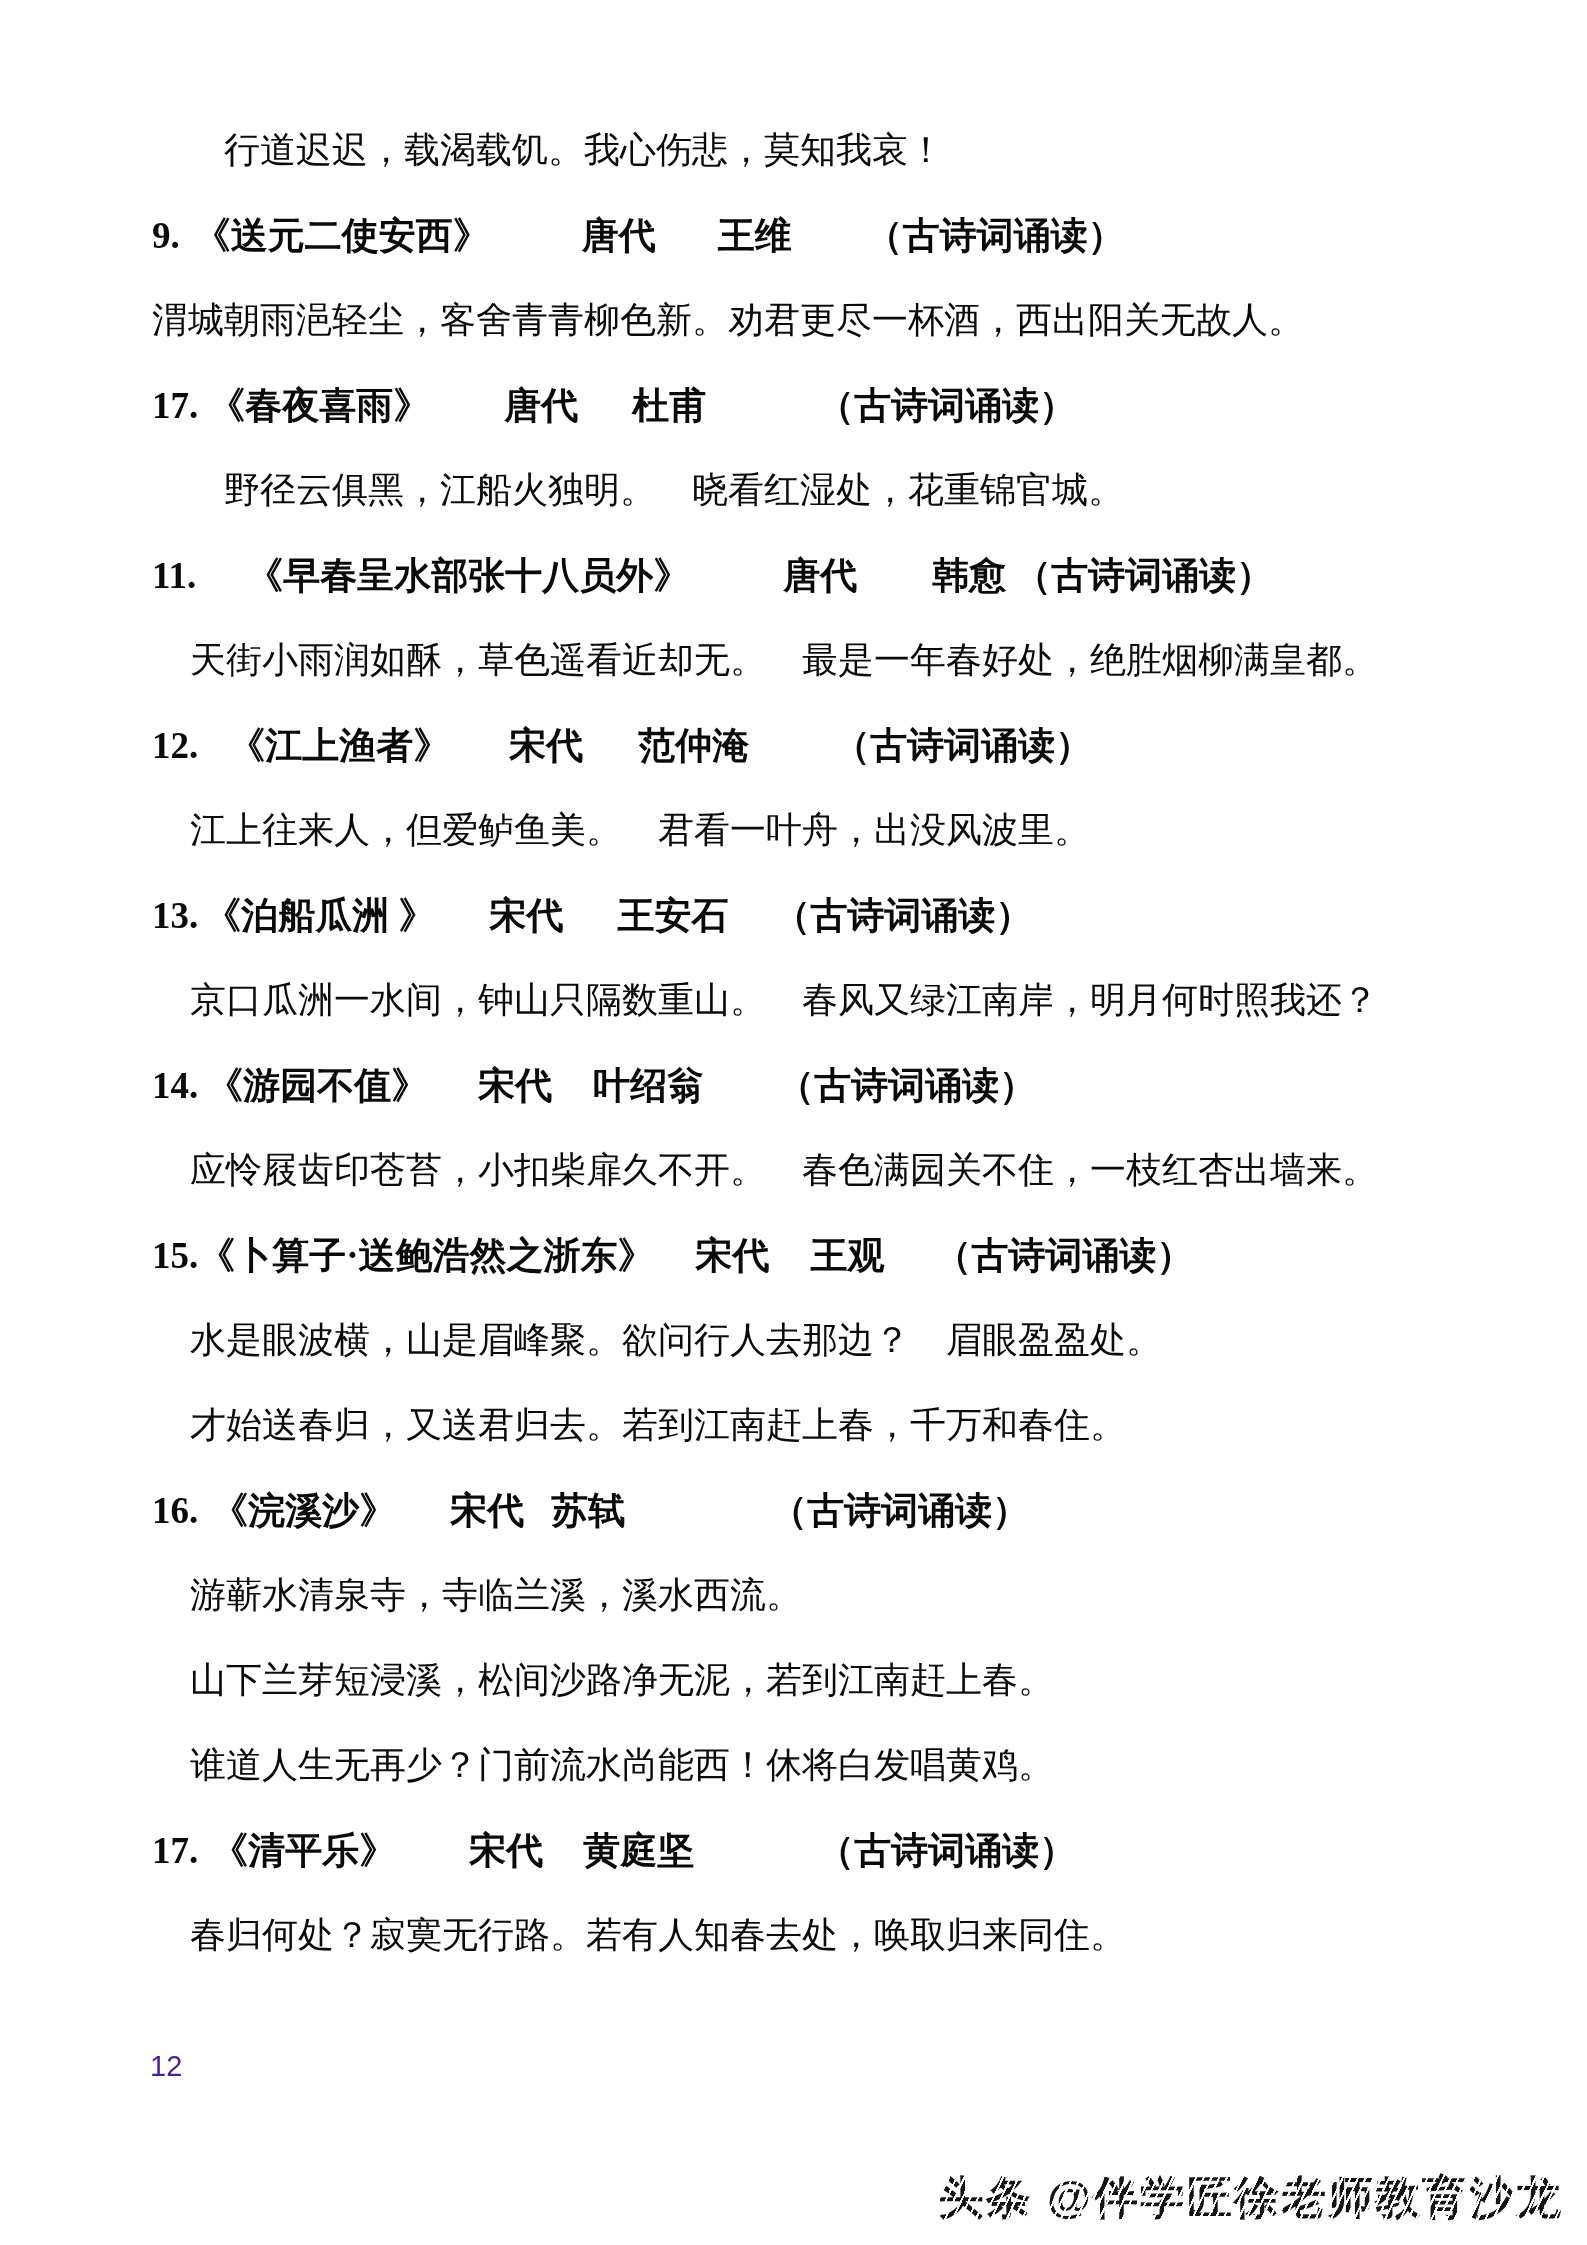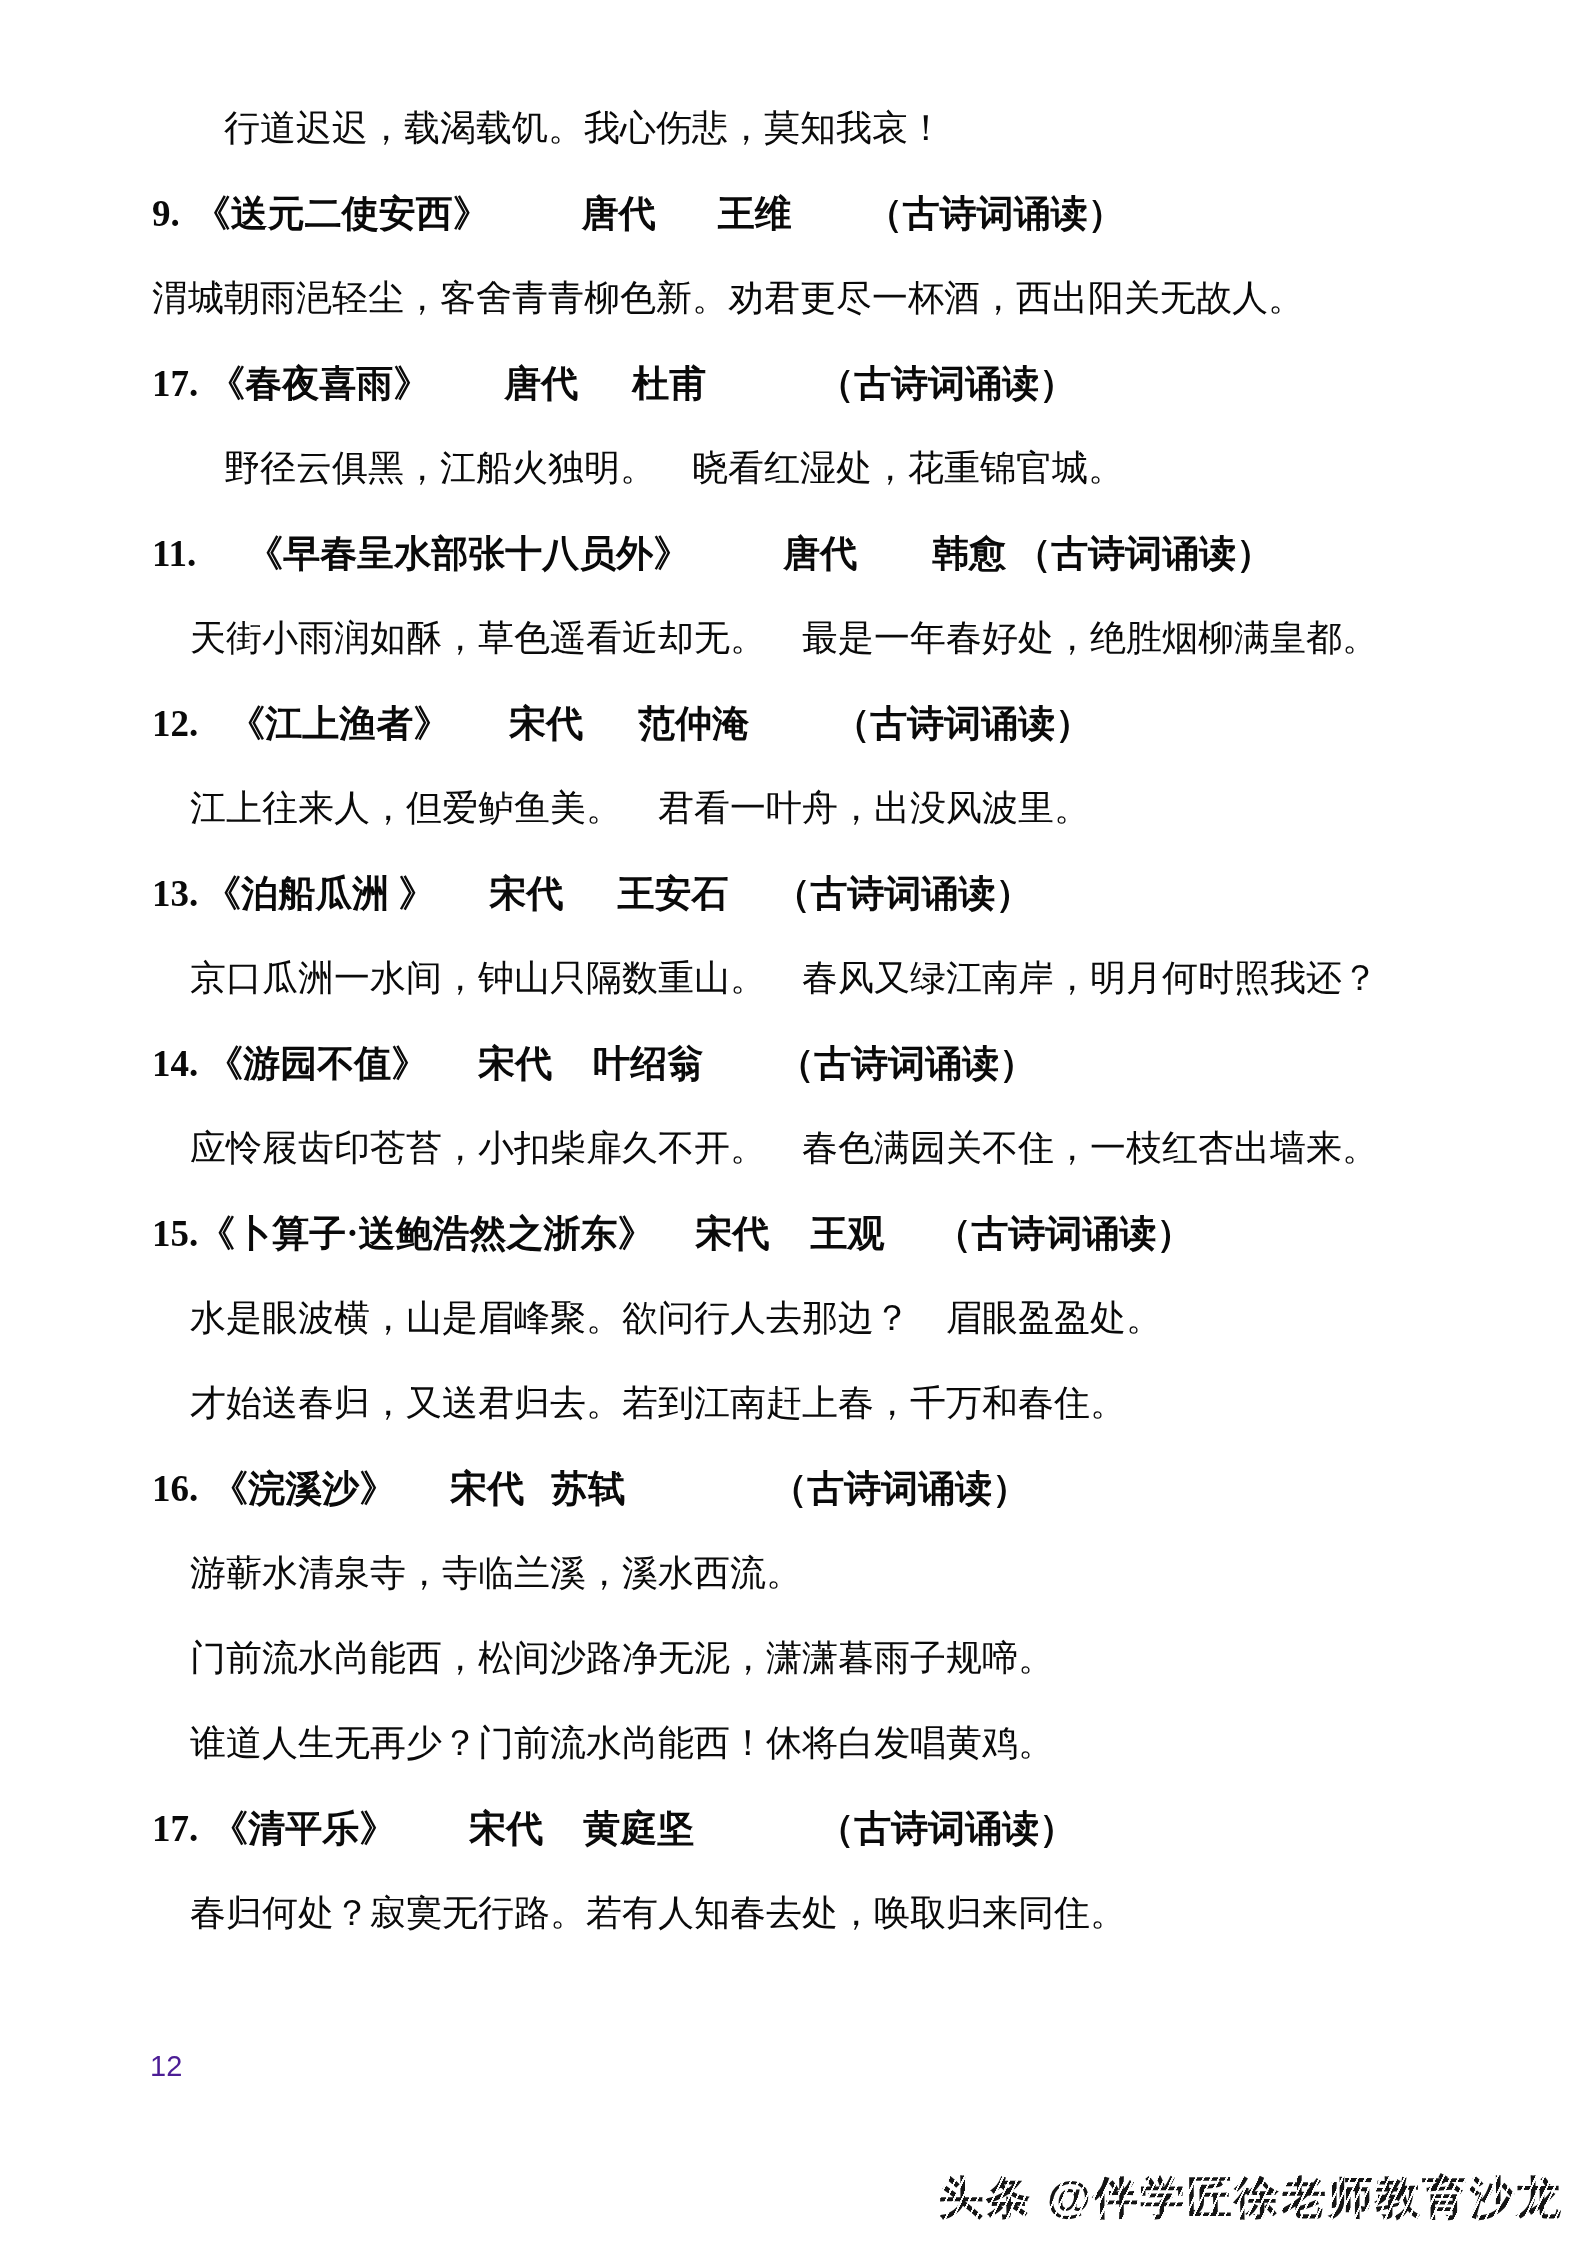--- a/index.html
+++ b/index.html
@@ -5,21 +5,21 @@
   html,body{margin:0;padding:0;background:#e8e8e8;}
   .page{
     position:relative;
     width:1587px;height:2245px;
     margin:0 auto;
     background:#ffffff;
     color:#0a0a0a;
     font-family:"Liberation Serif","DejaVu Serif",serif;
     overflow:hidden;
   }
-  .content{padding-top:86px;}
+  .content{padding-top:108px;}
   .line{
     line-height:85px;
     font-size:36px;
     white-space:pre;
   }
   .heading{font-weight:bold;font-size:37px;}
   
   .x0{padding-left:152px;}
   .x1{padding-left:190px;}
   .x2{padding-left:224px;}
@@ -76,21 +76,21 @@
 
     <div class="line heading x0"><span class="num" style="margin-right:8px">14.</span><span class="seg">《游园不值》</span><span class="seg" style="margin-left:50px">宋代</span><span class="seg" style="margin-left:41px">叶绍翁</span><span class="seg" style="margin-left:73px">（古诗词诵读）</span></div>
     <div class="line x1">应怜屐齿印苍苔，小扣柴扉久不开。　春色满园关不住，一枝红杏出墙来。</div>
 
     <div class="line heading x0"><span class="num" style="margin-right:0">15.</span><span class="seg">《卜算子·送鲍浩然之浙东》</span><span class="seg" style="margin-left:41px">宋代</span><span class="seg" style="margin-left:41px">王观</span><span class="seg" style="margin-left:50px">（古诗词诵读）</span></div>
     <div class="line x1">水是眼波横，山是眉峰聚。欲问行人去那边？　眉眼盈盈处。</div>
     <div class="line x1">才始送春归，又送君归去。若到江南赶上春，千万和春住。</div>
 
     <div class="line heading x0"><span class="num" style="margin-right:13px">16.</span><span class="seg">《浣溪沙》</span><span class="seg" style="margin-left:54px">宋代</span><span class="seg" style="margin-left:27px">苏轼</span><span class="seg" style="margin-left:145px">（古诗词诵读）</span></div>
     <div class="line x1">游蕲水清泉寺，寺临兰溪，溪水西流。</div>
-    <div class="line x1">门前流水尚能西，松间沙路净无泥，潇潇暮雨子规啼。</div>
+    <div class="line x1">山下兰芽短浸溪，松间沙路净无泥，若到江南赶上春。</div>
     <div class="line x1">谁道人生无再少？门前流水尚能西！休将白发唱黄鸡。</div>
 
     <div class="line heading x0"><span class="num" style="margin-right:13px">17.</span><span class="seg">《清平乐》</span><span class="seg" style="margin-left:73px">宋代</span><span class="seg" style="margin-left:40px">黄庭坚</span><span class="seg" style="margin-left:123px">（古诗词诵读）</span></div>
     <div class="line x1">春归何处？寂寞无行路。若有人知春去处，唤取归来同住。</div>
 
   </div>
 
   <div class="page-number">12</div>
   <div class="watermark">头条 @伴学匠徐老师教育沙龙</div>
 </div>

